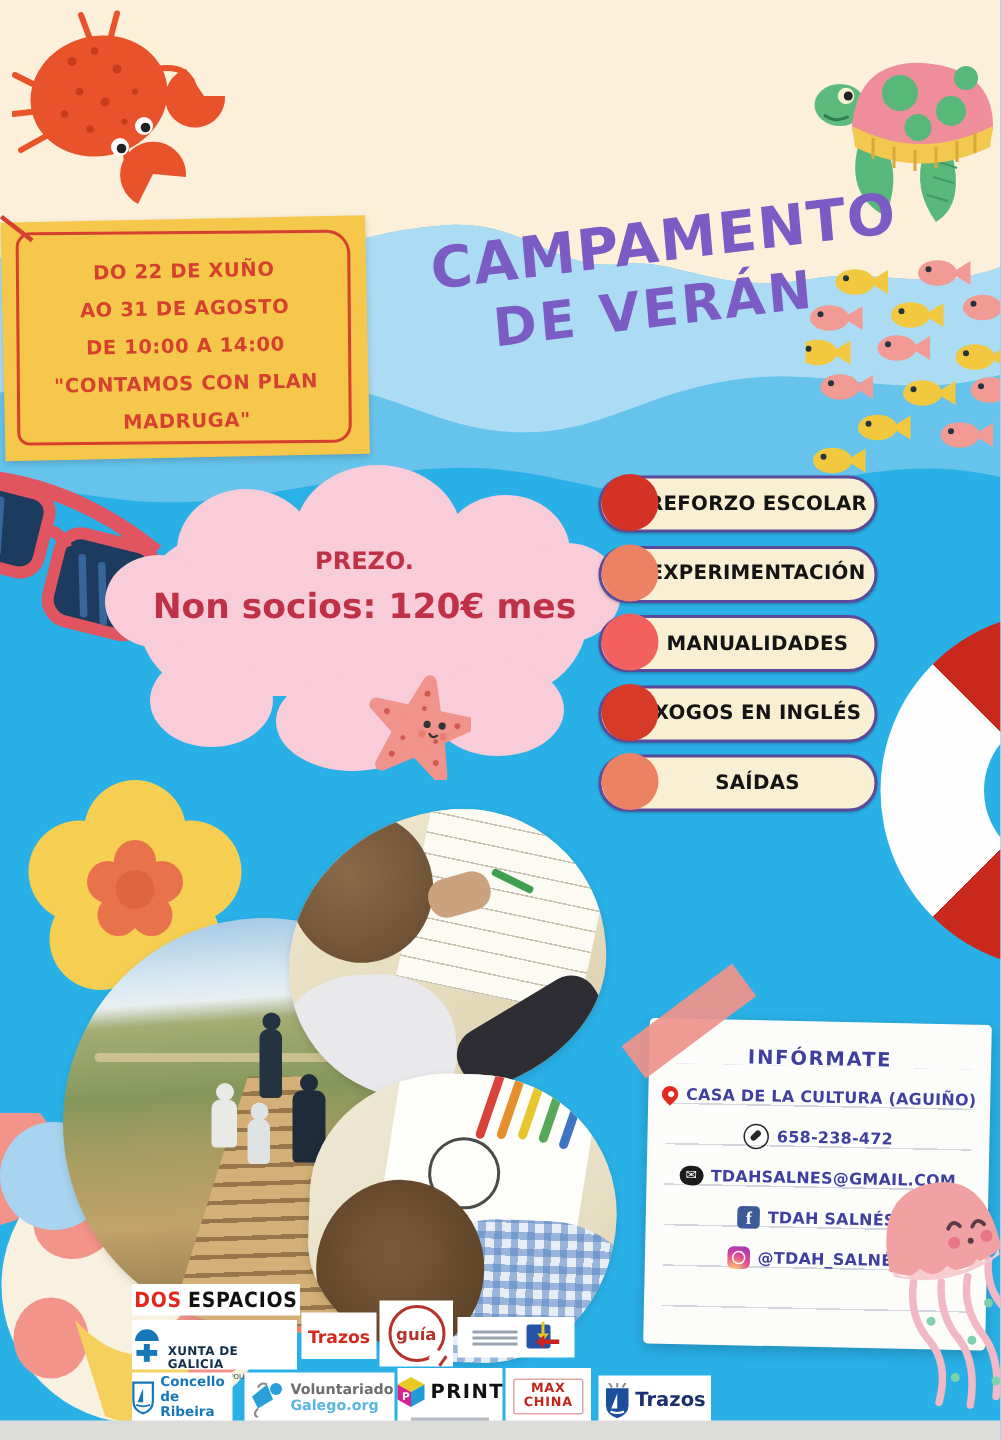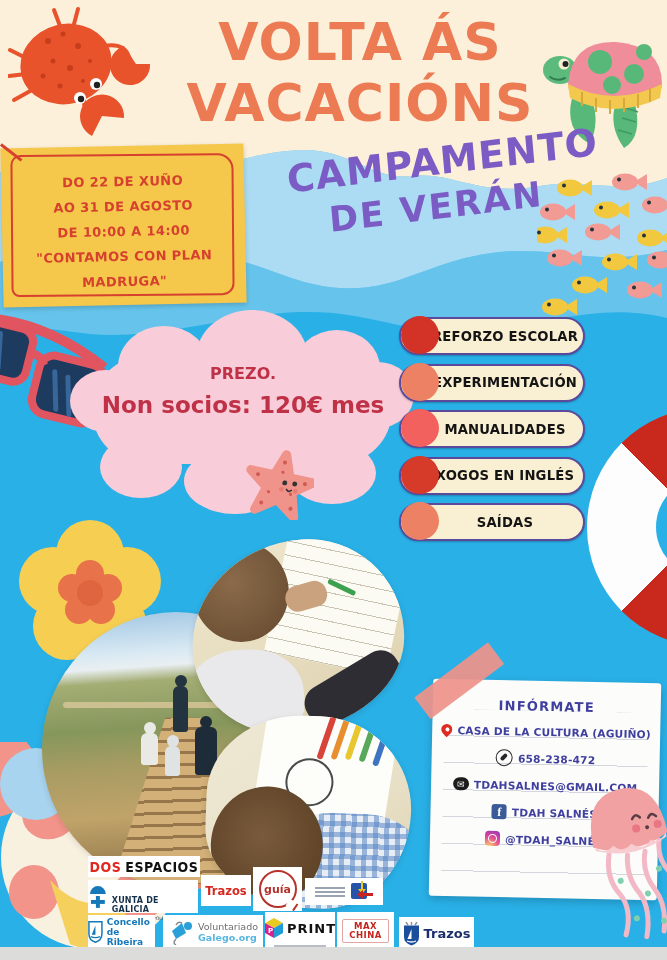--- a/index.html
+++ b/index.html
@@ -140,21 +140,21 @@
   .guia-circle{width:34px;height:34px;border:2.5px solid #b5332c;border-radius:50%;color:#b5332c;
         font-weight:bold;font-size:11px;display:flex;align-items:center;justify-content:center;position:relative;}
   .guia-circle:after{content:"";position:absolute;right:-2px;bottom:-3px;width:8px;height:8px;
         background:#fff;border-right:2.5px solid #b5332c;transform:rotate(35deg);}
   .arrows{left:305px;top:878px;width:78px;height:27px;gap:4px;}
   .gray-lines{display:flex;flex-direction:column;gap:2px;}
   .gray-lines span{display:block;width:30px;height:2px;background:#9aa4b0;}
   .concello{left:88px;top:915px;width:67px;height:34px;gap:4px;}
   .concello-txt{color:#1678b8;font-weight:bold;font-size:9px;line-height:10px;}
   .volunt{left:163px;top:915px;width:100px;height:34px;gap:4px;}
-  .volunt-l1{color:#6e6e6e;font-size:9.5px;font-weight:normal;line-height:10px;}
+  .volunt-l1{color:#6e6e6e;font-size:9.5px;font-weight:bold;line-height:10px;}
   .volunt-l2{color:#58b6e0;font-size:9.5px;font-weight:bold;}
   .print{left:265px;top:912px;width:70px;height:37px;gap:4px;flex-direction:column;padding-top:2px;}
   .print-row{display:flex;align-items:center;gap:3px;}
   .print-word{font-weight:bold;font-size:13px;color:#111;letter-spacing:1px;}
   .print-sub{width:52px;height:2.5px;background:#b9bec6;margin-top:2px;}
   .maxchina{left:337px;top:912px;width:57px;height:37px;flex-direction:column;line-height:9px;}
   .mc-t{color:#c4241e;font-weight:bold;font-size:8.5px;letter-spacing:.5px;
         border:1px solid #e3a5a2;padding:2px 6px;border-radius:2px;text-align:center;}
   .ribeira{left:399px;top:917px;width:75px;height:33px;gap:4px;}
   .ribeira-txt{color:#1c2f6e;font-weight:bold;font-size:13px;}
@@ -347,24 +347,20 @@
       <path d="M8 62 Q8 10 46 10 Q84 10 84 62 Q62 72 46 70 Q26 72 8 62 Z" fill="#f2a1a3"></path>
       <path d="M10 62 Q18 72 28 64 Q36 74 46 66 Q56 76 66 66 Q74 72 82 62 L82 66 Q46 82 10 66 Z" fill="#f8cdd2"></path>
       <path d="M52 42 Q56 36 60 42" stroke="#5a3b46" stroke-width="2.5" fill="none" stroke-linecap="round"></path>
       <path d="M68 44 Q72 38 76 44" stroke="#5a3b46" stroke-width="2.5" fill="none" stroke-linecap="round"></path>
       <circle cx="54" cy="52" r="4" fill="#e87684"></circle>
         <circle cx="76" cy="52" r="4" fill="#e87684"></circle>
       <circle cx="65" cy="53" r="2" fill="#5a3b46"></circle>
     </g>
   </svg>
 
-  <div class="title">
-    <div>VOLTA ÁS</div>
-    <div>VACACIÓNS</div>
-  </div>
 
   <div class="subtitle">
     <div class="l1">CAMPAMENTO</div>
     <div class="l2">DE VERÁN</div>
   </div>
 
   <div class="note">
     <div class="note-border"></div>
     <div class="note-text">
       <div>DO 22 DE XUÑO</div>

